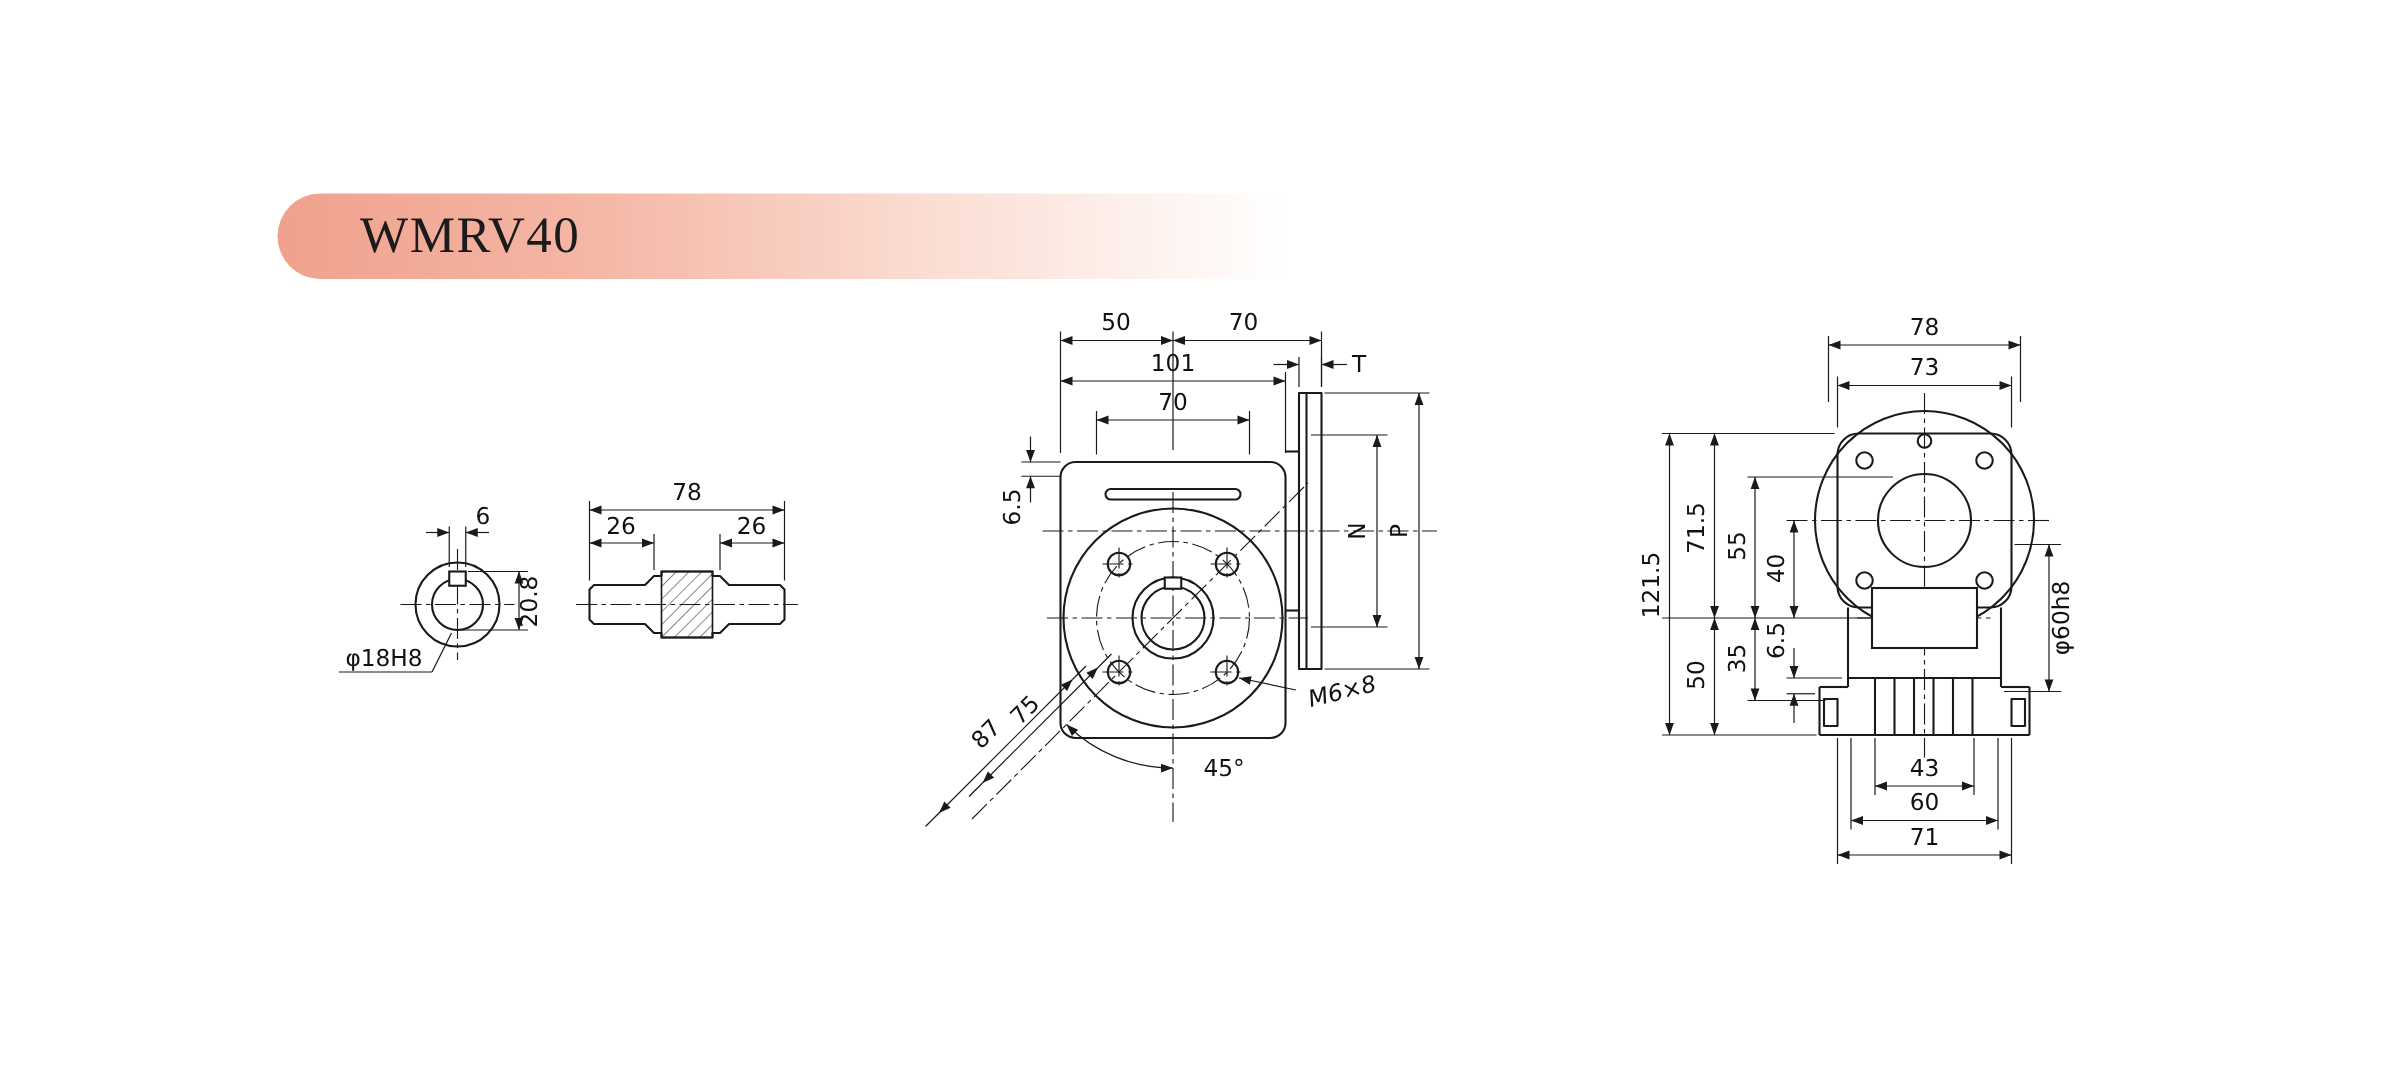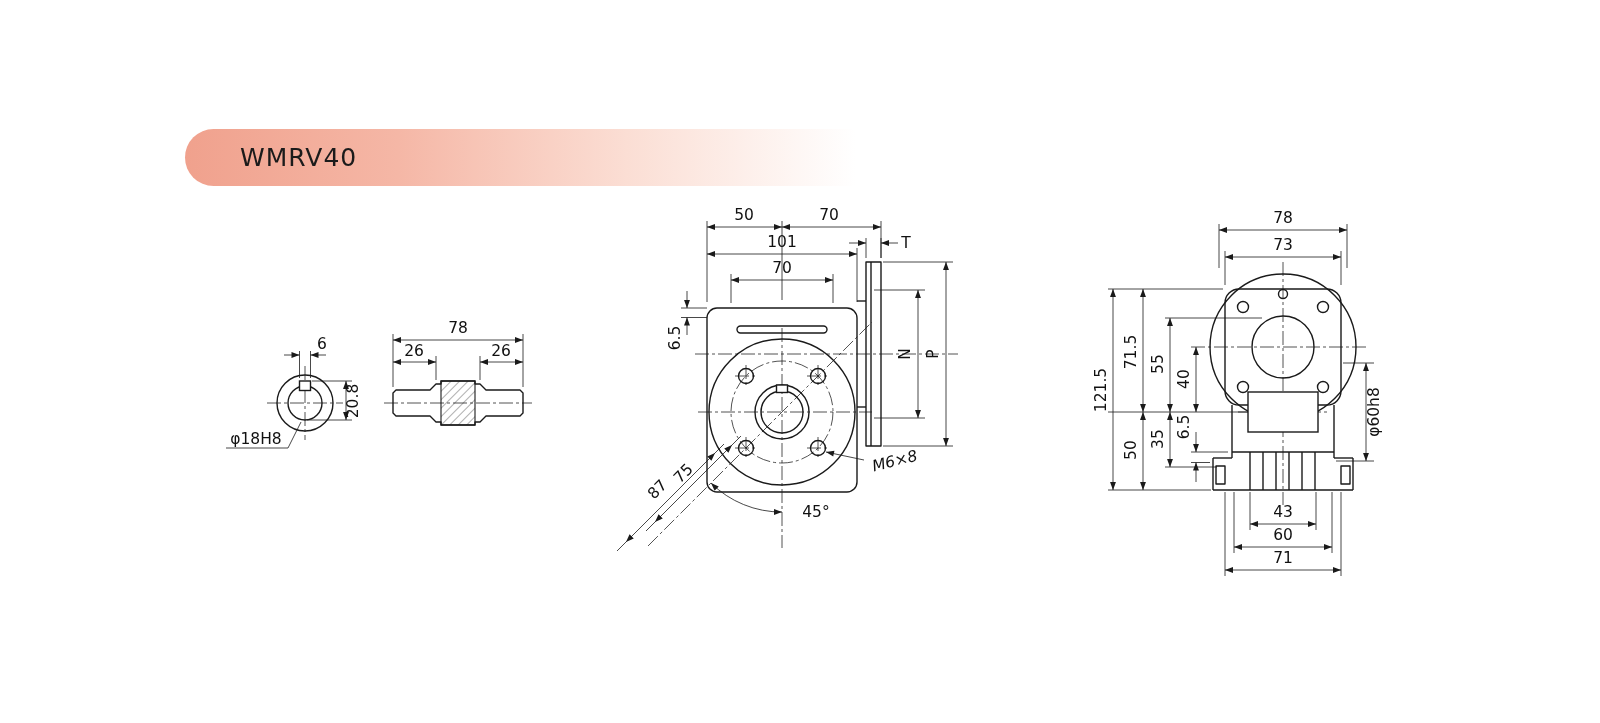--- a/index.html
+++ b/index.html
@@ -1,21 +1,21 @@
 <!DOCTYPE html>
 <html><head>
 <meta charset="utf-8">
 <style>
   html,body{margin:0;padding:0;background:#ffffff;}
   #page{position:relative;width:1600px;height:723px;background:#ffffff;overflow:hidden;
         font-family:"DejaVu Sans",sans-serif;}
   #banner{position:absolute;left:185px;top:129px;width:762px;height:57px;border-radius:29px;
           background:linear-gradient(90deg,#f0a18d 0%,#f5b7a6 28%,#fbded4 58%,#ffffff 88%);}
-  #banner .title{position:absolute;left:55px;top:0;line-height:57px;font-size:25px;
-          color:#1b1b1b;letter-spacing:1px;font-weight:500;}
+  #banner .title{position:absolute;left:55px;top:0;line-height:57px;font-size:34px;
+          color:#1b1b1b;letter-spacing:1px;font-weight:500;font-family:Liberation Serif, serif;}
   svg{position:absolute;left:0;top:0;}
   .ol{fill:none;stroke:#1a1a1a;stroke-width:1.4;stroke-linejoin:round;}
   .olf{fill:#ffffff;stroke:#1a1a1a;stroke-width:1.4;}
   .thin{fill:none;stroke:#1a1a1a;stroke-width:0.8;}
   .cl{fill:none;stroke:#1a1a1a;stroke-width:0.75;stroke-dasharray:14 3 3 3;}
   .t{font-size:15.5px;fill:#111;text-anchor:middle;}
   .ti{font-style:italic;}
 </style>
 </head>
 <body>

